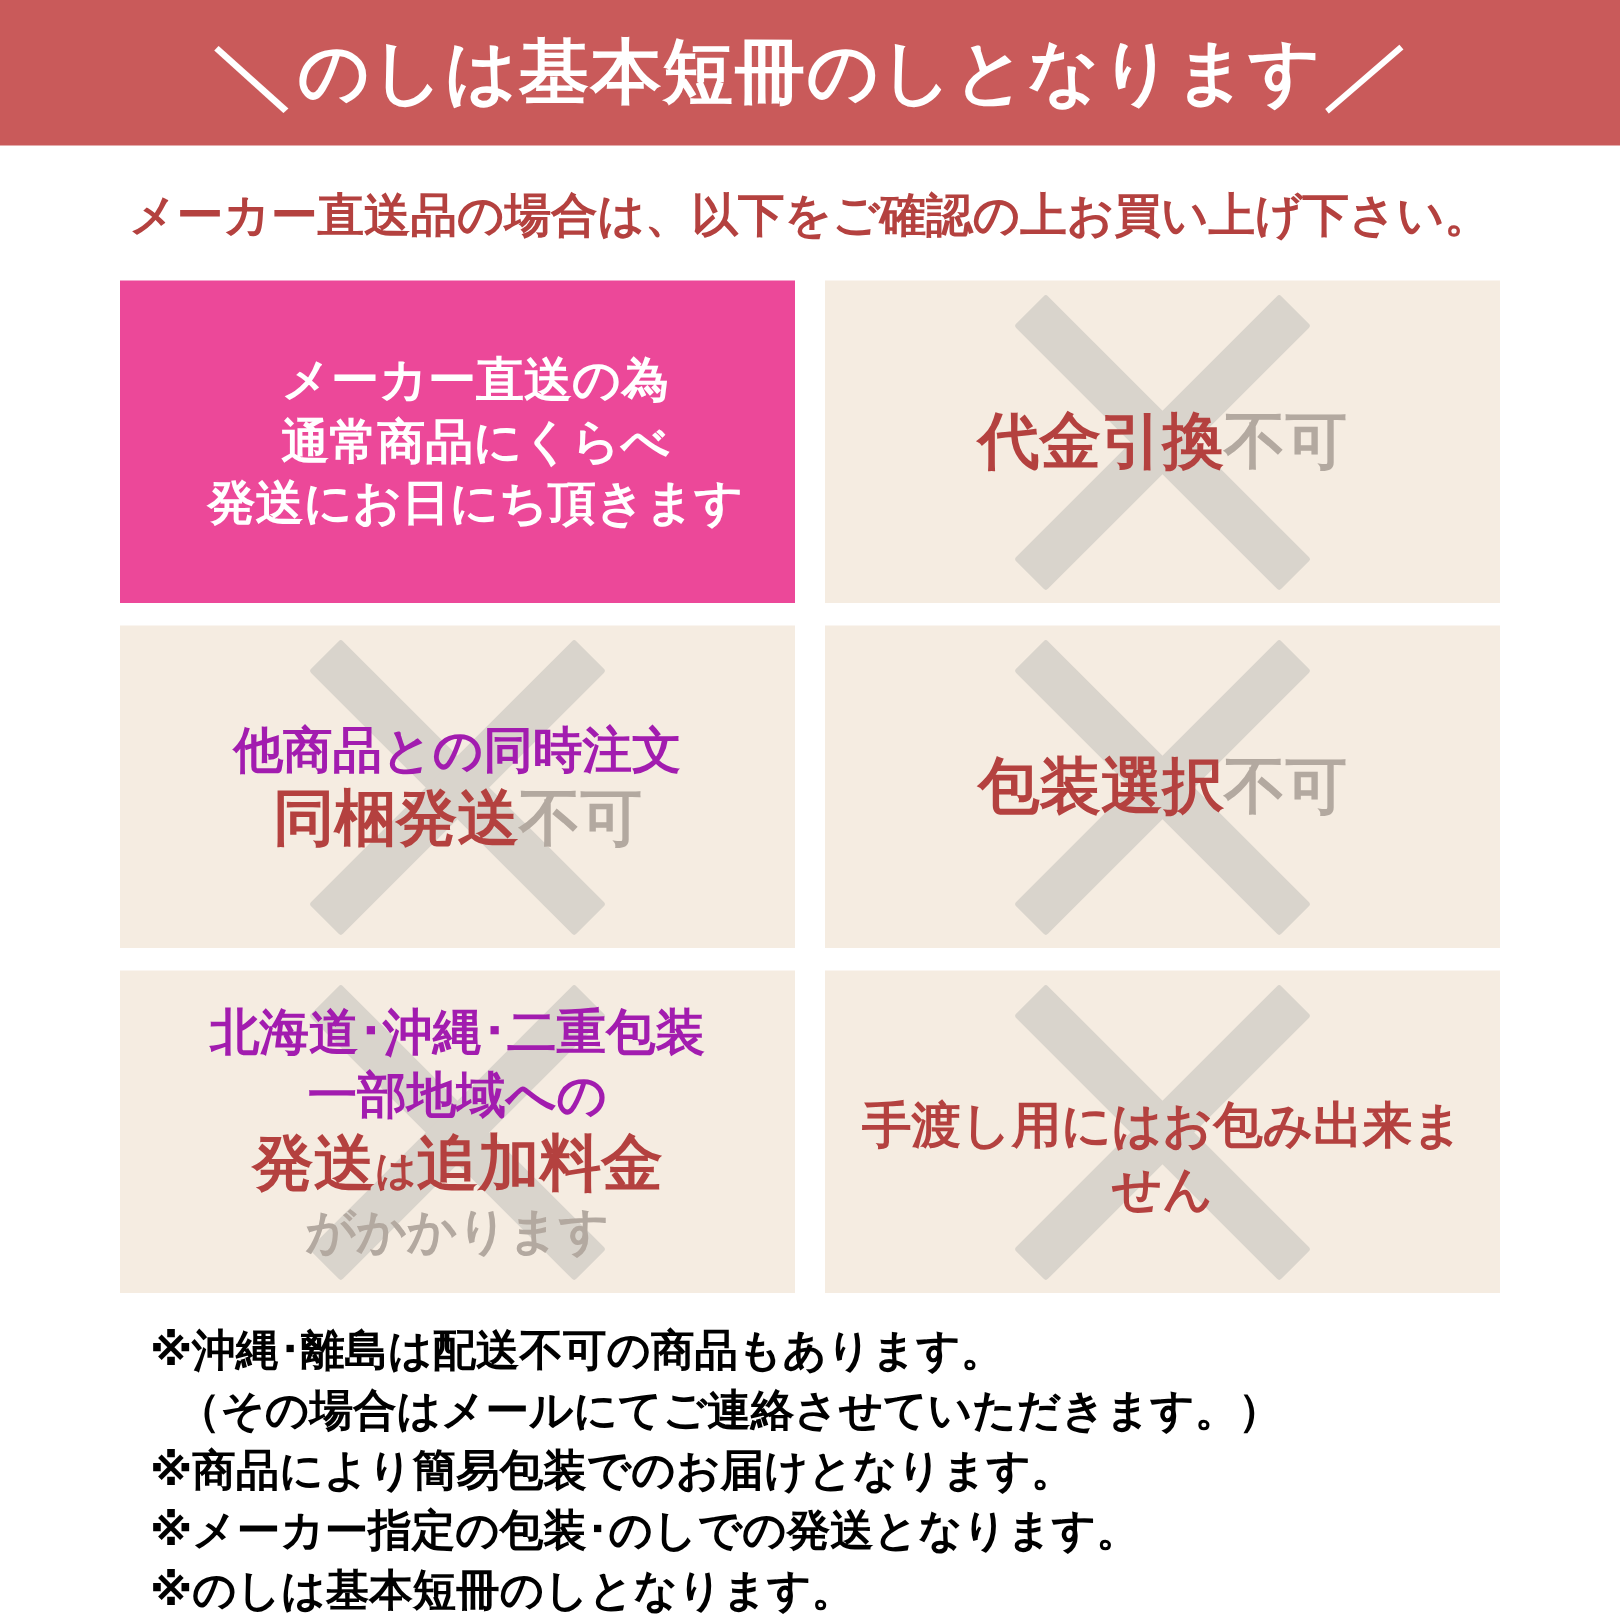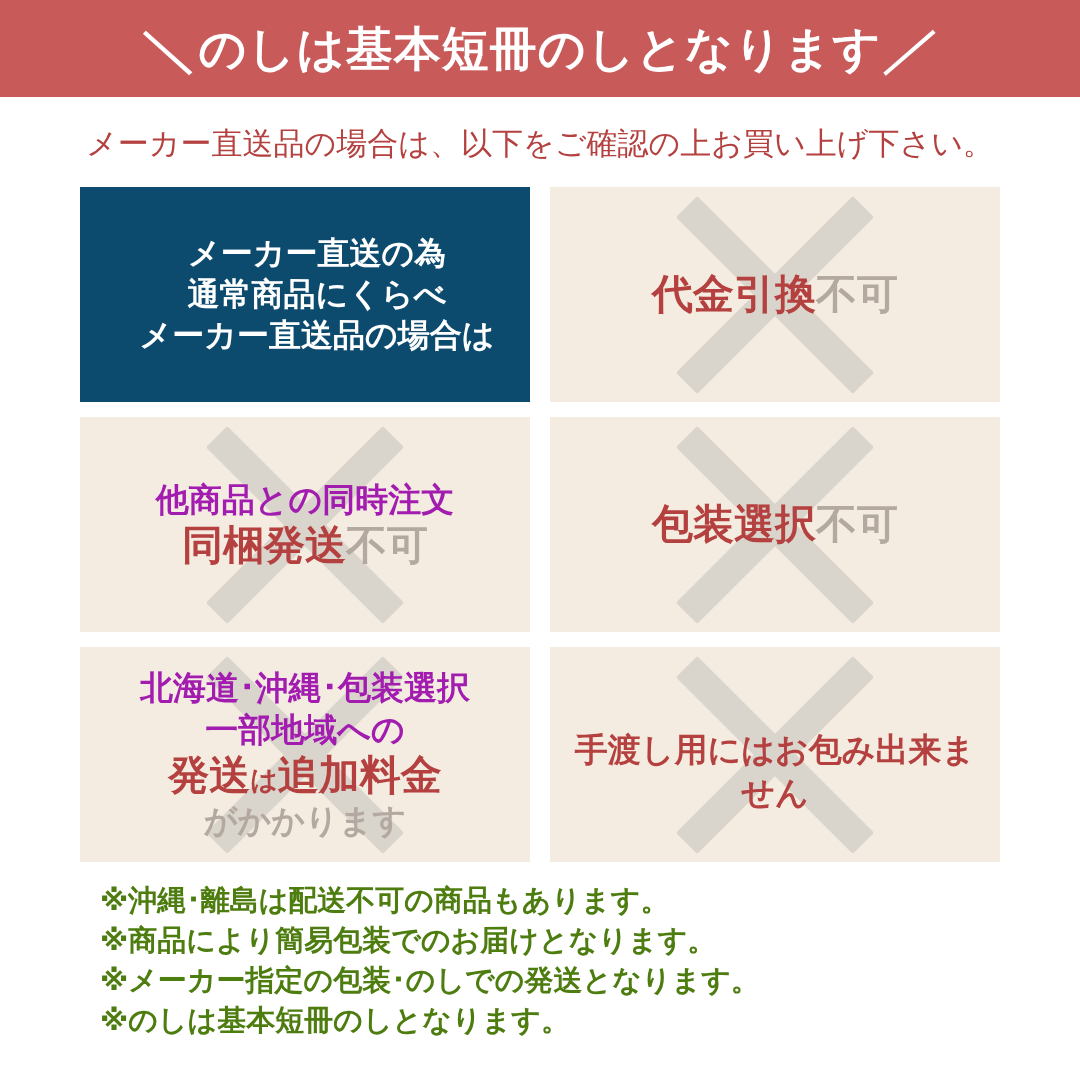--- a/index.html
+++ b/index.html
@@ -46,21 +46,21 @@
     line-height: 1;
   }
   .slash.left  { transform: skewX(14deg); margin-right: 6px; }
   .slash.right { transform: skewX(-14deg); margin-left: 6px; }
 
   
   .lead {
     text-align: center;
     color: #b4413f;
     font-size: 31px;
-    font-weight: normal;
+    font-weight: bold;
     padding: 26px 0 22px 0;
     letter-spacing: 0px;
     white-space: nowrap;
   }
 
   
   .grid {
     width: 920px;
     margin: 0 auto;
     display: grid;
@@ -73,21 +73,21 @@
     position: relative;
     background: #f5ece1;
     overflow: hidden;
     display: flex;
     flex-direction: column;
     align-items: center;
     justify-content: center;
     text-align: center;
   }
   .cell.filled {
-    background: #0c4a6e;
+    background: #ec4899;
     padding-left: 24px;
   }
 
   
   .xmark {
     position: absolute;
     top: 50%;
     left: 50%;
     width: 250px;
     height: 250px;
@@ -154,21 +154,21 @@
     font-size: 27px;
     font-weight: bold;
   }
 
   
   .notes {
     width: 920px;
     margin: 18px auto 16px auto;
     padding-left: 20px;
     box-sizing: border-box;
-    color: #4d7c0f;
+    color: #000000;
     font-size: 29px;
     font-weight: bold;
     line-height: 1.38;
   }
   .notes .indent {
     padding-left: 18px;
   }
 </style>
 </head>
 <body>
@@ -182,21 +182,21 @@
   </div>
 
   <div class="lead">メーカー直送品の場合は、以下をご確認の上お買い上げ下さい。</div>
 
   <div class="grid">
 
     <div class="cell filled">
       <div class="cell-inner t-white">
         <span>メーカー直送の為</span><br>
         <span>通常商品にくらべ</span><br>
-        <span>メーカー直送品の場合は</span>
+        <span>発送にお日にち頂きます</span>
       </div>
     </div>
 
     <div class="cell">
       <div class="xmark">
           <span class="a"></span>
           <span class="b"></span>
         </div>
       <div class="cell-inner">
         <span class="t-big"><span>代金引換</span><span class="muted">不可</span></span>
@@ -223,40 +223,41 @@
         <span class="t-big"><span>包装選択</span><span class="muted">不可</span></span>
       </div>
     </div>
 
     <div class="cell">
       <div class="xmark">
           <span class="a"></span>
           <span class="b"></span>
         </div>
       <div class="cell-inner">
-        <span class="t-small">北海道･沖縄･包装選択</span>
+        <span class="t-small">北海道･沖縄･二重包装</span>
         <span class="t-small">一部地域への</span>
         <span class="t-big"><span>発送</span><span class="t-kana">は</span><span>追加料金</span></span>
         <span class="t-tiny">がかかります</span>
       </div>
     </div>
 
     <div class="cell">
       <div class="xmark">
           <span class="a"></span>
           <span class="b"></span>
         </div>
       <div class="cell-inner">
         <span class="t-mid">手渡し用にはお包み出来ません</span>
       </div>
     </div>
 
   </div>
 
   <div class="notes">
     <div>※沖縄･離島は配送不可の商品もあります。</div>
+    <div class="indent">（その場合はメールにてご連絡させていただきます。）</div>
     <div>※商品により簡易包装でのお届けとなります。</div>
     <div>※メーカー指定の包装･のしでの発送となります。</div>
     <div>※のしは基本短冊のしとなります。</div>
 
   </div>
 
 </div>
 
 </body></html>

